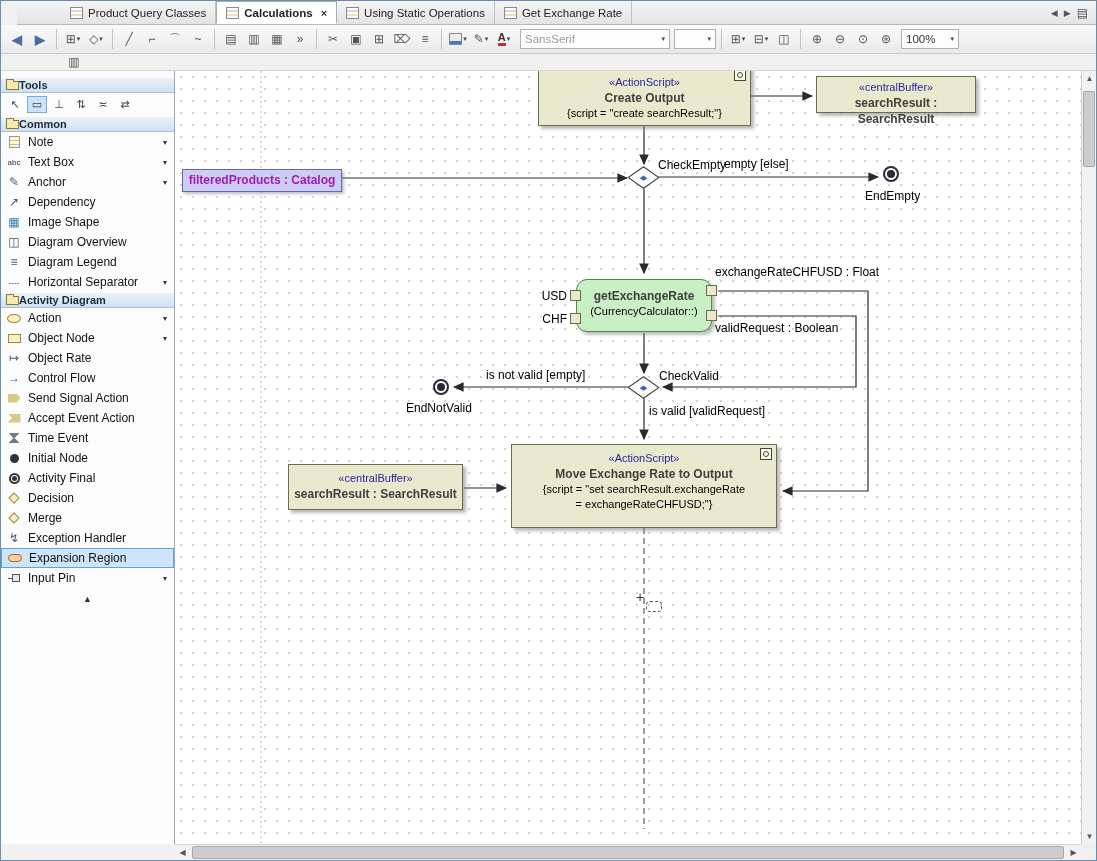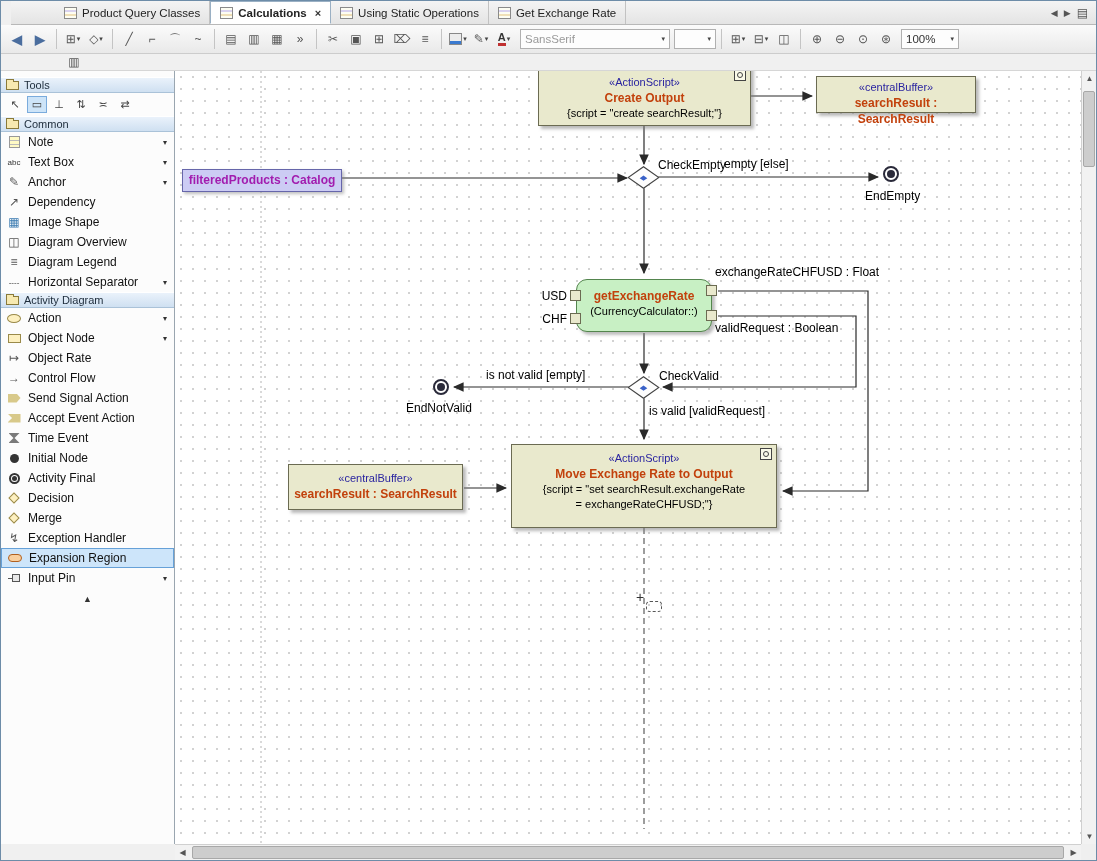--- a/index.html
+++ b/index.html
@@ -1,20 +1,20 @@
 <!DOCTYPE html>
 <html><head>
 <meta charset="utf-8">
 <style>
   * { margin:0; padding:0; box-sizing:border-box; }
   body { font-family:"Liberation Sans", sans-serif; font-size:12px; color:#1a1a1a; background:#d8d8d8; }
   .window { position:relative; width:1097px; height:861px; background:#f0f0f0; border:1px solid #6d8ca8; overflow:hidden; }
 
   
-  .tabbar { position:absolute; left:10px; top:0; right:0; height:24px; background:linear-gradient(#f4f4f4,#e4e4e4); border-bottom:1px solid #b8b8b8; display:flex; align-items:stretch;padding-left:44px; }
+  .tabbar { position:absolute; left:16px; top:0; right:0; height:24px; background:linear-gradient(#f4f4f4,#e4e4e4); border-bottom:1px solid #b8b8b8; display:flex; align-items:stretch;padding-left:44px; }
   .tab { display:flex; align-items:center; gap:5px; padding:0 9px; border-right:1px solid #c2c2c2; font-size:11.5px; color:#222; cursor:default; }
   .tab.active { background:#fff; border:1px solid #9ab0c4; border-bottom:1px solid #fff; font-weight:bold; }
   .tab-ic { width:13px; height:12px; border:1px solid #8a8a8a; background:#fdfdf2 linear-gradient(#fdfdf2 20%, #d9d2ef 20%, #d9d2ef 40%, #fdfdf2 40%, #fdfdf2 60%, #f0e0b8 60%, #f0e0b8 80%, #fdfdf2 80%); flex:none; }
   .tab-close { font-size:11px; color:#333; margin-left:3px; font-weight:bold; }
   .tabbar-right { margin-left:auto; display:flex; align-items:center; gap:6px; padding:0 8px; }
   .nav-sm { font-size:9px; color:#555; }
 
   
   .toolbar { position:absolute; left:0; top:24px; right:0; height:29px; background:linear-gradient(#fbfbfb,#e9e9e9); border-bottom:1px solid #cccccc; display:flex; align-items:center; padding:0 5px; gap:1px; }
   .toolbar2 { position:absolute; left:0; top:53px; right:0; height:17px; background:#f0f0f0; border-bottom:1px solid #d6d6d6; display:flex; align-items:center; padding-left:62px; }
@@ -26,21 +26,21 @@
   .acolor { border-bottom:3px solid #c03030; line-height:11px; font-weight:bold; font-size:11px; color:#333; }
   .select { height:20px; background:#fdfdfd; border:1px solid #b0b0b0; display:flex; align-items:center; padding:0 4px; gap:4px; }
   .select-text { flex:1; font-size:11.5px; color:#333; white-space:nowrap; overflow:hidden; }
   .muted { color:#9a9a9a; }
   .font-select { width:150px; margin-left:4px; }
   .size-select { width:42px; margin-left:3px; }
   .zoom-select { width:58px; margin-left:3px; }
 
   
   .sidebar { position:absolute; left:0; top:70px; width:174px; height:773px; background:#fcfcfc; border-right:1px solid #9aa6b0; padding-top:6px; overflow:hidden; }
-  .pal-header { height:16px; display:flex; align-items:center; gap:5px; padding:0 5px; background:linear-gradient(#eaf2fb,#cfe0f1); border-top:1px solid #fff; border-bottom:1px solid #aac2d8; font-weight:normal; font-size:11px; color:#1c2b3a; }
+  .pal-header { height:16px; display:flex; align-items:center; padding:0 5px; background:linear-gradient(#eaf2fb,#cfe0f1); border-top:1px solid #fff; border-bottom:1px solid #aac2d8; font-weight:bold; font-size:11px; color:#1c2b3a; }
   .folder { width:13px; height:9px; background:#f7e9b0; border:1px solid #8a7a3a; position:relative; flex:none; }
   .folder::before { content:""; position:absolute; left:-1px; top:-3px; width:6px; height:2px; background:#f7e9b0; border:1px solid #8a7a3a; border-bottom:none; }
   .tools-row { display:flex; align-items:center; gap:2px; padding:3px 4px; }
   .tool-btn { width:20px; height:17px; display:flex; align-items:center; justify-content:center; font-size:11px; color:#444; border:1px solid transparent; }
   .tool-btn.sel { background:#cde4f8; border:1px solid #7aabdc; }
   .pal-item { height:20px; display:flex; align-items:center; gap:6px; padding:0 5px; font-size:12px; color:#111; }
   .pal-item.sel { background:#cde5fa; border:1px solid #66a1d8; }
   .pal-label { flex:1; white-space:nowrap; overflow:hidden; }
   .pal-caret { font-size:8px; color:#333; padding-right:2px; }
   .ic { width:16px; display:flex; align-items:center; justify-content:center; font-size:12px; color:#555; flex:none; }
@@ -59,21 +59,21 @@
   .shape-expansion { width:14px; height:8px; border:1px solid #b06020; border-radius:4px; background:#f8d0a0; }
   .shape-pin { width:8px; height:8px; border:1px solid #555; background:#e8e8e8; margin-left:4px; position:relative; }
   .shape-pin::before { content:""; position:absolute; left:-5px; top:3px; width:5px; height:1px; background:#555; }
   .pal-up { text-align:center; margin-top:6px; font-size:9px; color:#333; }
 
   
   .canvas { position:absolute; left:174px; top:70px; width:906px; height:773px; background:#fff; background-image:radial-gradient(circle, #d2d2d2 1px, transparent 1.3px); background-size:12px 12px; overflow:hidden; }
   .edges { position:absolute; left:0; top:0; pointer-events:none; }
   .node { position:absolute; background:#e9e9cd; border:1px solid #6b6b52; box-shadow:3px 3px 3px rgba(130,130,130,0.55); text-align:center; }
   .stereo { color:#2a24a0; font-size:11px; line-height:15px; }
-  .ntitle { font-weight:bold; font-size:12px; line-height:16px; color:#c2410c; }
+  .ntitle { font-weight:bold; font-size:12px; line-height:16px; color:#404040; }
   .nscript { font-size:11px; line-height:15px; color:#000; }
   .call-node { position:absolute; background:#c8f0c4; border:1px solid #54854e; border-radius:11px; box-shadow:3px 3px 3px rgba(130,130,130,0.5); text-align:center; }
   .objnode { position:absolute; background:#ccccf4; border:1px solid #6666aa; text-align:center; font-weight:bold; color:#a21caf; box-shadow:2px 2px 3px rgba(130,130,130,0.5); }
   .badge { position:absolute; top:3px; right:4px; width:12px; height:12px; border:1px solid #444; background:#fafae8; }
   .badge::after { content:""; position:absolute; inset:2px; border:1.5px solid #444; border-radius:50%; }
   .decision { position:absolute; width:17px; height:17px; background:#fdfdfd; border:1px solid #444; transform:scale(1.35,0.95) rotate(45deg); }
   .decision::after { content:""; position:absolute; left:6px; top:6px; width:4px; height:4px; background:#3a62c8; }
   .final-node { position:absolute; width:16px; height:16px; border:2px solid #2a2a3a; border-radius:50%; background:#fff; }
   .final-node::after { content:""; position:absolute; inset:2px; background:#2a2a3a; border-radius:50%; }
   .pin { position:absolute; width:11px; height:11px; background:#e9e9cd; border:1px solid #6b6b52; }

